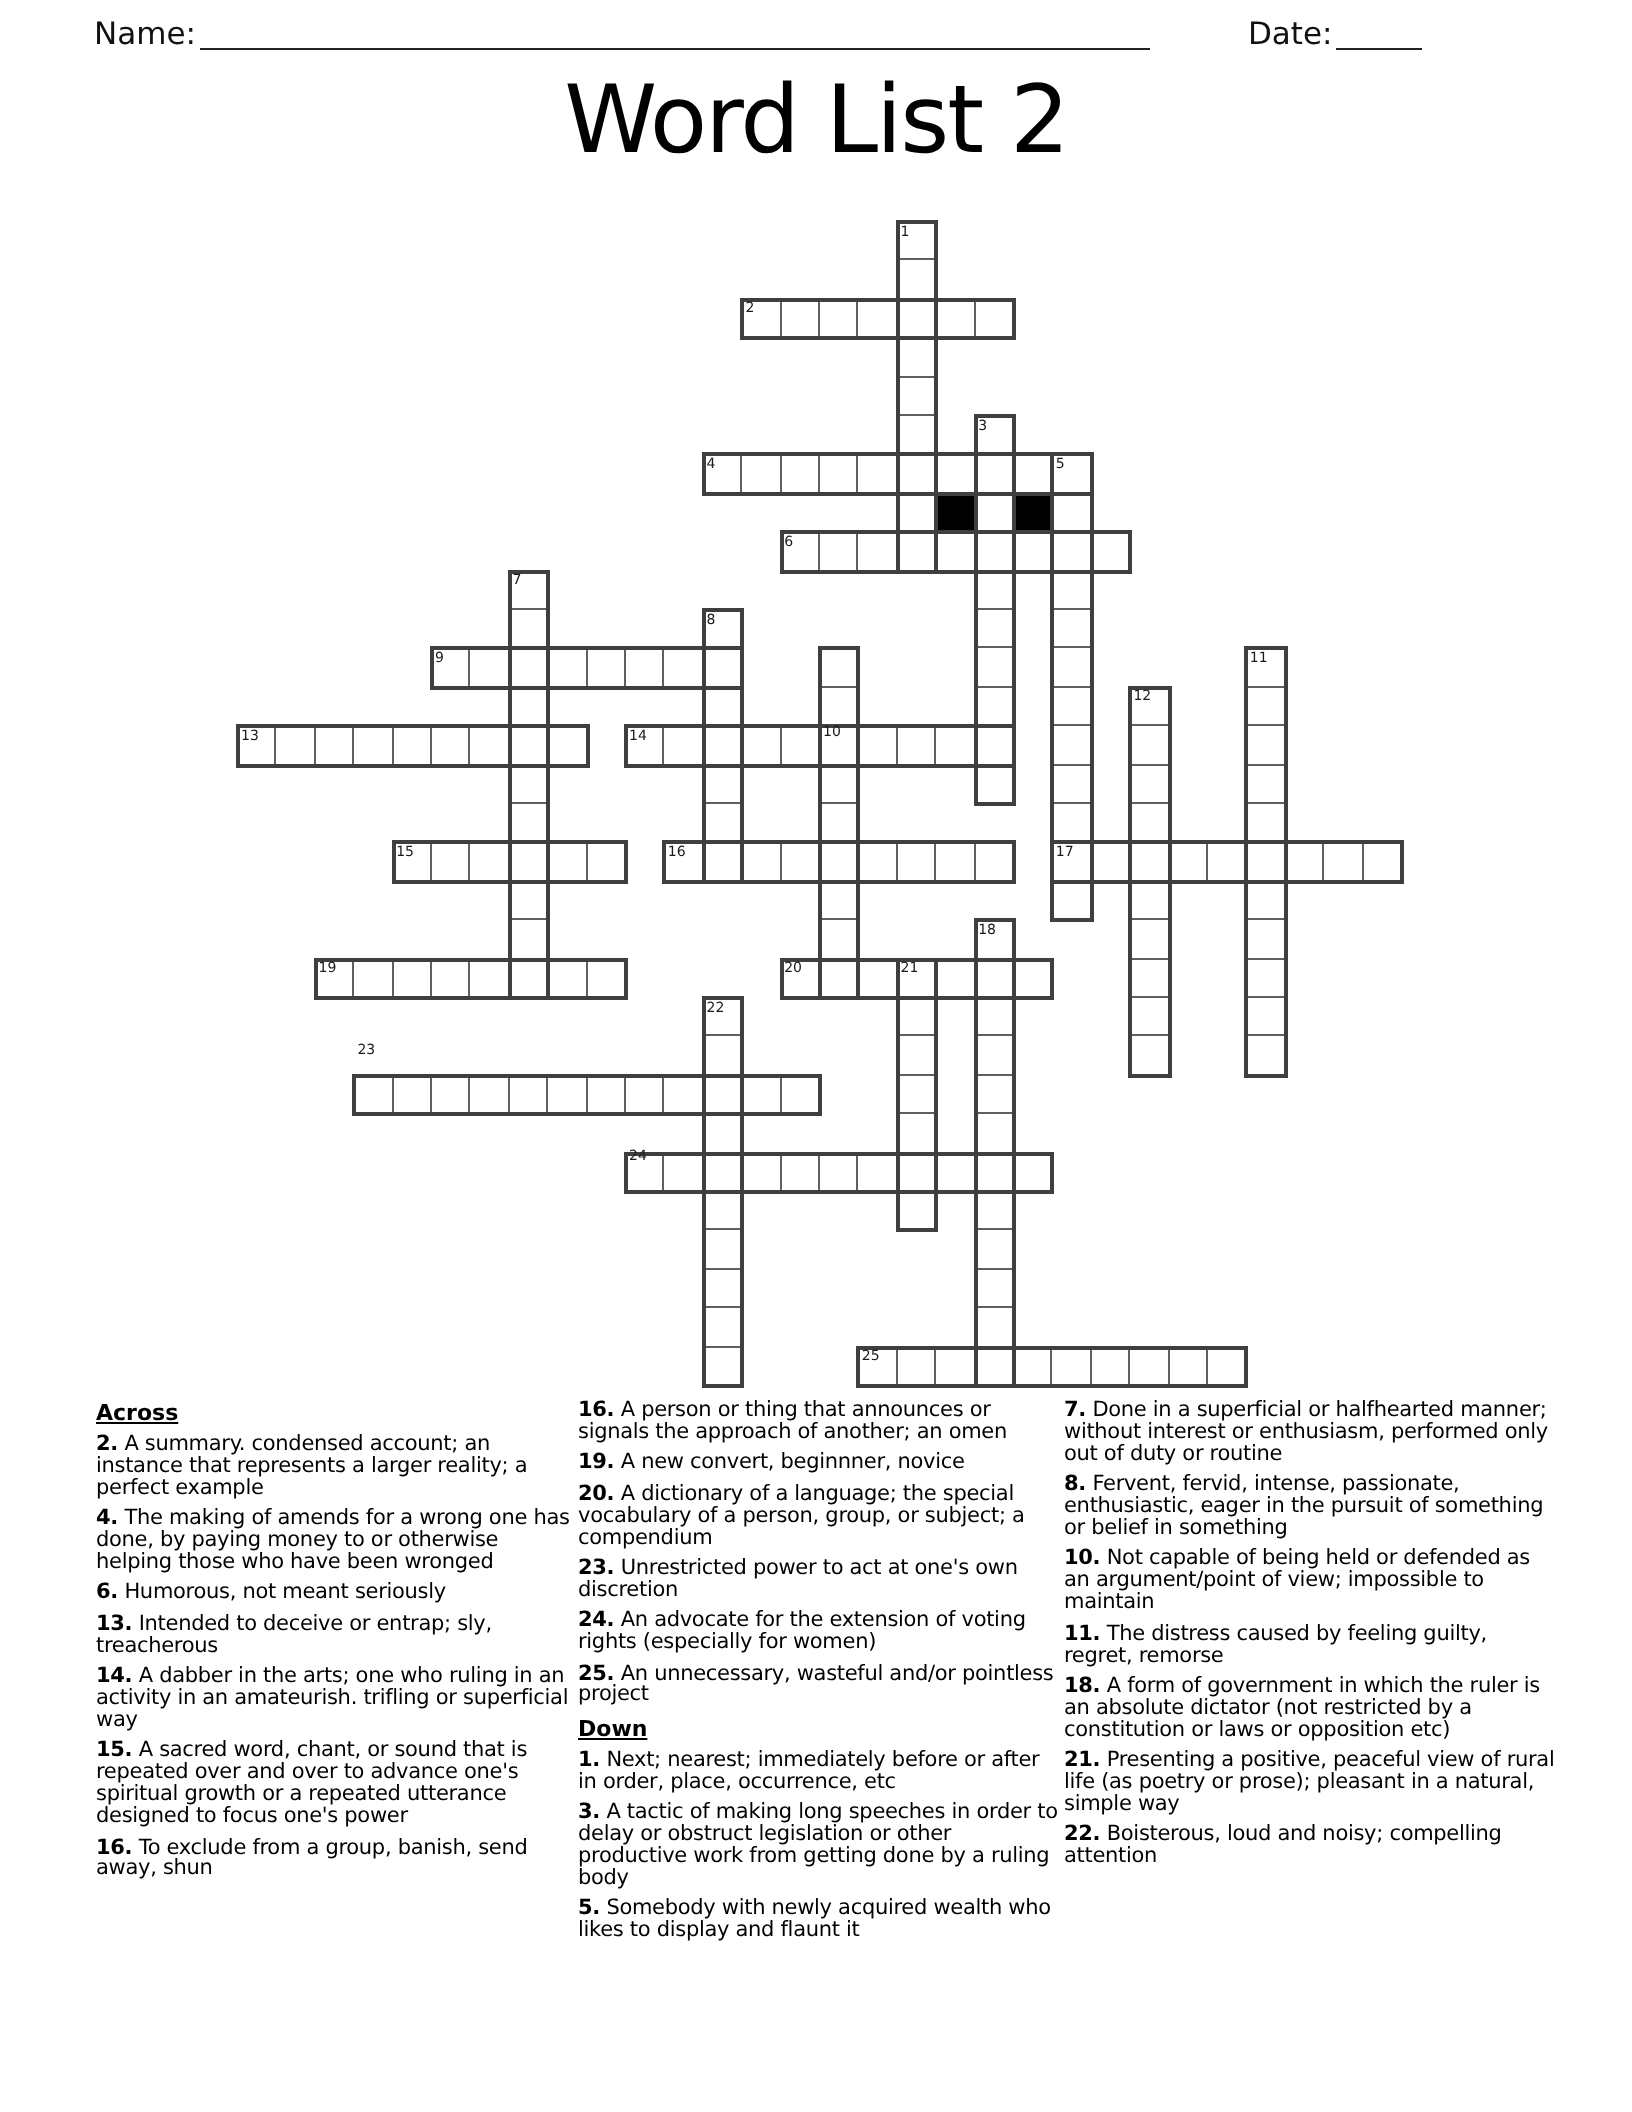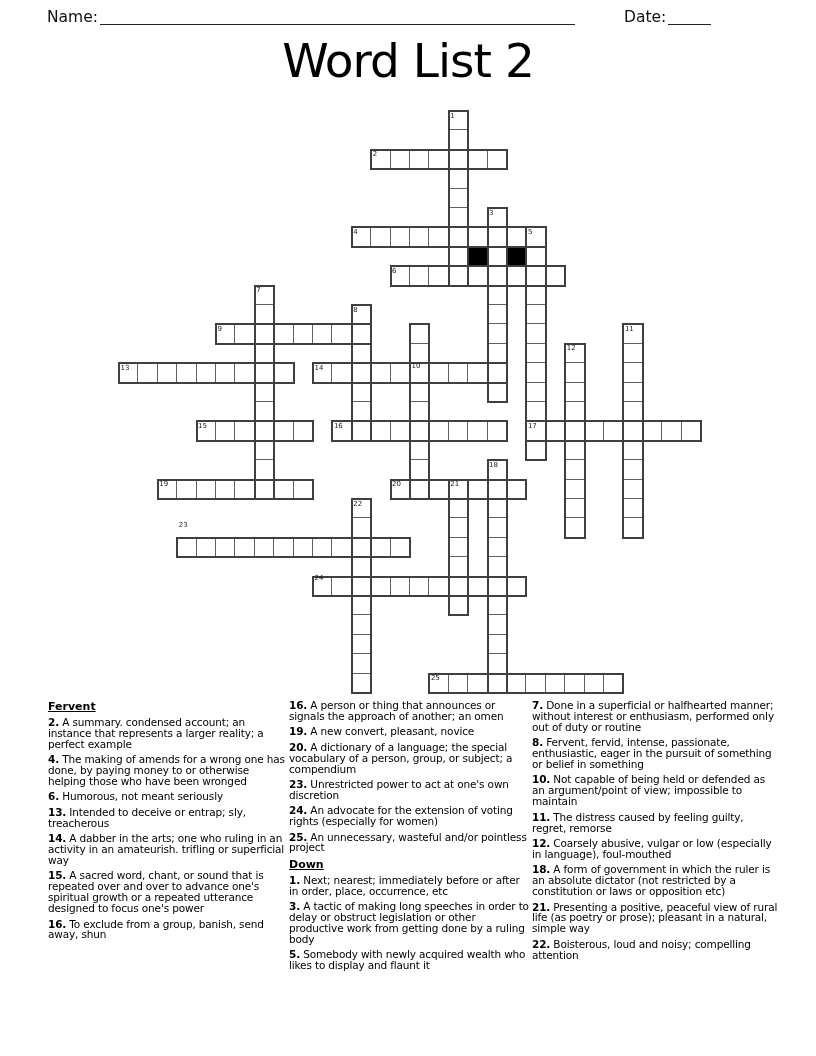--- a/index.html
+++ b/index.html
@@ -284,43 +284,42 @@
     <span class="cnum" style="left: 235.3px; top: 196.5px;">8</span>
     <span class="cnum" style="left: 293.5px; top: 213px; margin-top: 40px;">10</span>
     <span class="cnum" style="left: 506.9px; top: 215.9px;">11</span>
     <span class="cnum" style="left: 448.7px; top: 235.3px;">12</span>
     <span class="cnum" style="left: 371.1px; top: 351.7px;">18</span>
     <span class="cnum" style="left: 332.3px; top: 371.1px;">21</span>
     <span class="cnum" style="left: 235.3px; top: 390.5px;">22</span>
   </div>
 
 <div class="clue-col" id="ccol1">
-    <div class="clue-header">Fervent</div>
+    <div class="clue-header">Across</div>
     <p class="clue"><b>2.</b><span> A summary. condensed account; an instance that represents a larger reality; a perfect example</span></p>
     <p class="clue"><b>4.</b><span> The making of amends for a wrong one has done, by paying money to or otherwise helping those who have been wronged</span></p>
     <p class="clue"><b>6.</b><span> Humorous, not meant seriously</span></p>
     <p class="clue"><b>13.</b><span> Intended to deceive or entrap; sly, treacherous</span></p>
     <p class="clue"><b>14.</b><span> A dabber in the arts; one who ruling in an activity in an amateurish. trifling or superficial way</span></p>
     <p class="clue"><b>15.</b><span> A sacred word, chant, or sound that is repeated over and over to advance one's spiritual growth or a repeated utterance designed to focus one's power</span></p>
     <p class="clue"><b>16.</b><span> To exclude from a group, banish, send away, shun</span></p>
   </div>
 <div class="clue-col" id="ccol2">
     <p class="clue"><b>16.</b><span> A person or thing that announces or signals the approach of another; an omen</span></p>
-    <p class="clue"><b>19.</b><span> A new convert, pleasant, novice</span></p>
+    <p class="clue"><b>19.</b><span> A new convert, beginnner, novice</span></p>
     <p class="clue"><b>20.</b><span> A dictionary of a language; the special vocabulary of a person, group, or subject; a compendium</span></p>
     <p class="clue"><b>23.</b><span> Unrestricted power to act at one's own discretion</span></p>
     <p class="clue"><b>24.</b><span> An advocate for the extension of voting rights (especially for women)</span></p>
     <p class="clue"><b>25.</b><span> An unnecessary, wasteful and/or pointless project</span></p>
     <div class="clue-header">Down</div>
     <p class="clue"><b>1.</b><span> Next; nearest; immediately before or after in order, place, occurrence, etc</span></p>
     <p class="clue"><b>3.</b><span> A tactic of making long speeches in order to delay or obstruct legislation or other productive work from getting done by a ruling body</span></p>
     <p class="clue"><b>5.</b><span> Somebody with newly acquired wealth who likes to display and flaunt it</span></p>
   </div>
 <div class="clue-col" id="ccol3">
     <p class="clue"><b>7.</b><span> Done in a superficial or halfhearted manner; without interest or enthusiasm, performed only out of duty or routine</span></p>
     <p class="clue"><b>8.</b><span> Fervent, fervid, intense, passionate, enthusiastic, eager in the pursuit of something or belief in something</span></p>
     <p class="clue"><b>10.</b><span> Not capable of being held or defended as an argument/point of view; impossible to maintain</span></p>
     <p class="clue"><b>11.</b><span> The distress caused by feeling guilty, regret, remorse</span></p>
-    <p class="clue"><b>12.</b><span> Coarsely abusive, vulgar or low (especially in language), foul-mouthed</span></p>
     <p class="clue"><b>18.</b><span> A form of government in which the ruler is an absolute dictator (not restricted by a constitution or laws or opposition etc)</span></p>
     <p class="clue"><b>21.</b><span> Presenting a positive, peaceful view of rural life (as poetry or prose); pleasant in a natural, simple way</span></p>
     <p class="clue"><b>22.</b><span> Boisterous, loud and noisy; compelling attention</span></p>
   </div>
 
 </body></html>

